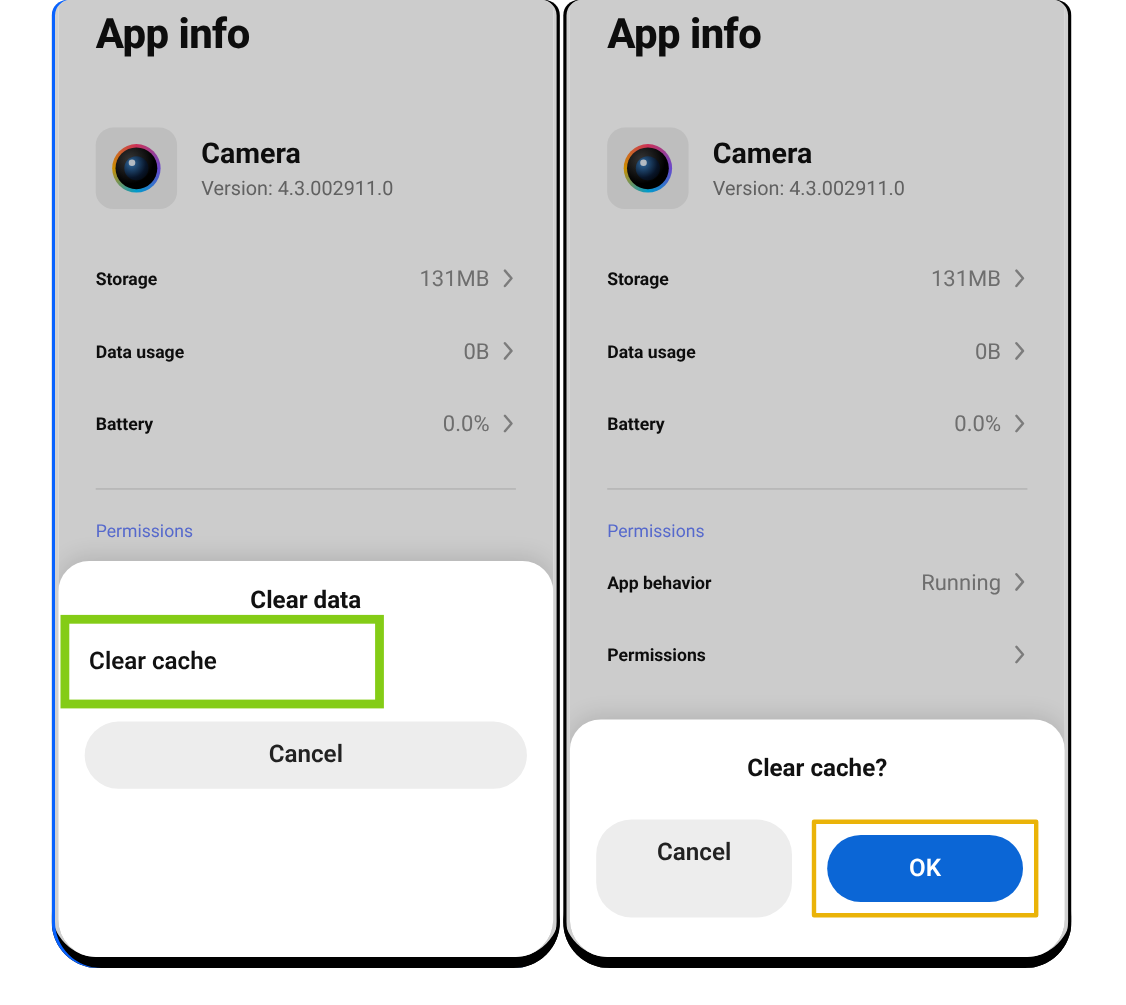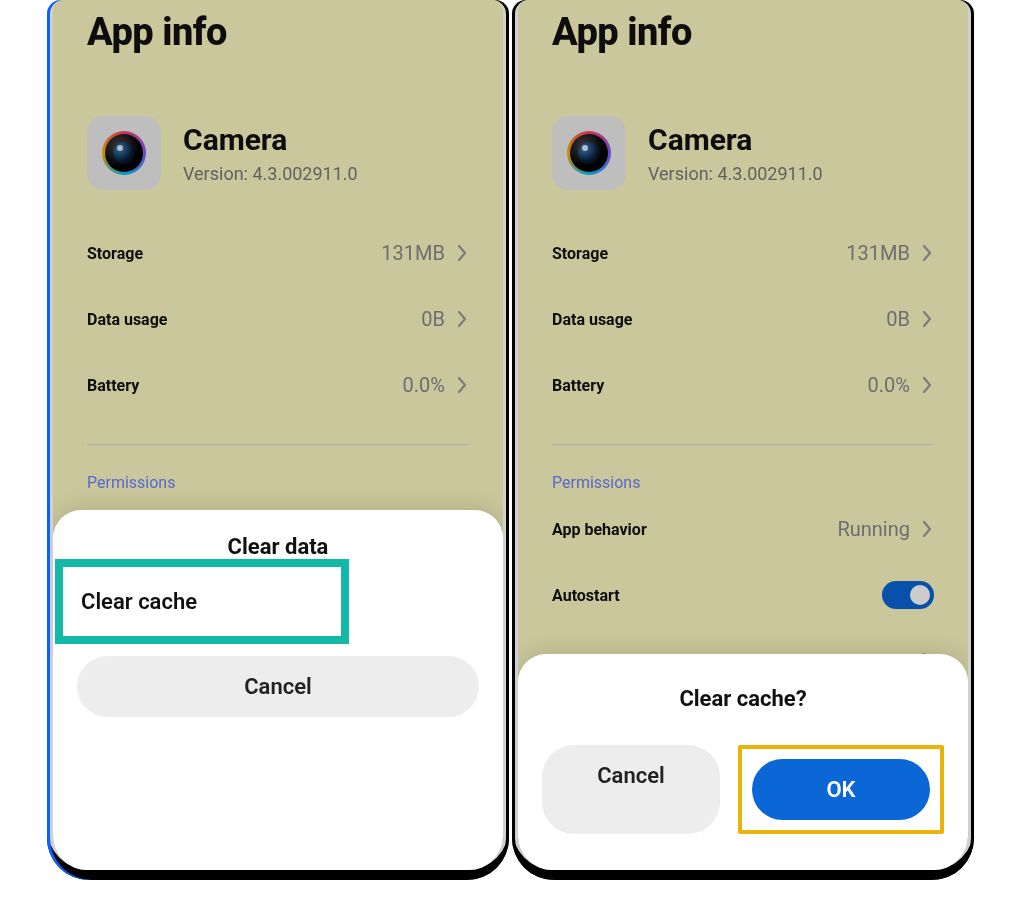--- a/index.html
+++ b/index.html
@@ -11,21 +11,21 @@
     width: 462px;
     height: 880px;
     background: #d0d0d0;
     border-radius: 14px 14px 42px 42px;
     overflow: hidden;
   }
   .phone.left  { left: 47px; box-shadow: inset 3px 0 0 #0862ff, inset -3px 0 0 #000, inset 0 -10px 0 #000; }
   .phone.right { left: 512px; box-shadow: inset 3px 0 0 #000, inset -3px 0 0 #000, inset 0 -10px 0 #000; }
   .screen {
     position: absolute; left: 6px; right: 6px; top: 0; bottom: 10px;
-    background: #fef9c3;
+    background: #ffffff;
     border-radius: 10px 10px 34px 34px;
     overflow: hidden;
   }
   .dim {
     position: absolute; inset: 0;
     background: rgba(0,0,0,0.20);
     pointer-events: none;
   }
   .content { position: absolute; inset: 0; padding: 0 34px; }
   .page-title {
@@ -50,21 +50,21 @@
     display:flex;align-items:center;justify-content:center;
   }
   .lens-inner {
     width: 22px; height: 22px; border-radius:50%;
     background: radial-gradient(circle at 30% 30%, #3b82c4 0%, #0a1a33 60%, #000 100%);
     position: relative;
   }
   .lens-inner::after{
     content:""; position:absolute; top:3px; left:4px; width:6px; height:6px; border-radius:50%; background:rgba(255,255,255,0.85);
   }
-  .app-name { font-size: 30px; font-weight: 700; color:#111; }
+  .app-name { font-size: 26px; font-weight: 700; color:#111; }
   .app-version { font-size: 18px; color:#7a7a7a; margin-top: 6px; }
   .row {
     display:flex; align-items:center; justify-content:space-between;
     height: 66px;
   }
   .row.first { margin-top: 30px; }
   .row-label { font-size: 16px; font-weight: 700; color:#111; }
   .row-value { font-size: 20px; color:#8a8a8a; display:flex; align-items:center; gap:10px; }
   .hr { height:1px; background:#d6d6d6; margin-top: 26px; }
   .perm-heading { font-size: 16px; color:#6c84ff; margin-top: 28px; margin-bottom: 4px; }
@@ -85,21 +85,21 @@
     background:#fff; border-radius: 28px 28px 34px 34px;
     padding: 24px 24px 64px;
     box-shadow: 0 -4px 20px rgba(0,0,0,0.12);
   }
   .sheet .sheet-title { text-align:center; font-size:22px; font-weight:700; color:#111; }
   .menu-item {
     font-size:22px; font-weight:600; color:#111;
     padding: 22px 4px;
   }
   .highlight-box {
-    border: 8px solid #14b8a6;
+    border: 8px solid #84cc16;
   }
   .cancel-btn {
     display:block; width:100%; text-align:center;
     background:#ededed; color:#222; font-size:22px; font-weight:600;
     border-radius: 32px; padding: 18px 0; margin-top: 12px;
   }
   .sheet.confirm { padding-top: 32px; }
   .confirm-row {
     display:flex; gap:18px; margin-top: 34px; align-items:stretch;
   }
@@ -268,28 +268,20 @@
           <div class="row-value">
             <span>Running</span>
             <span class="chev">
               <svg width="14" height="18" viewBox="0 0 14 18">
                   <path d="M4 2 L10 9 L4 16" stroke="#9c9c9c" stroke-width="2.2" fill="none" stroke-linecap="round" stroke-linejoin="round"></path>
                 </svg>
             </span>
           </div>
         </div>
 
-        <div class="row">
-          <div class="row-label">Autostart</div>
-          <div class="row-value">
-            <div class="toggle">
-                <div class="knob"></div>
-              </div>
-          </div>
-        </div>
 
         <div class="row">
           <div class="row-label">Permissions</div>
           <div class="row-value">
             <span class="chev">
               <svg width="14" height="18" viewBox="0 0 14 18">
                   <path d="M4 2 L10 9 L4 16" stroke="#9c9c9c" stroke-width="2.2" fill="none" stroke-linecap="round" stroke-linejoin="round"></path>
                 </svg>
             </span>
           </div>

